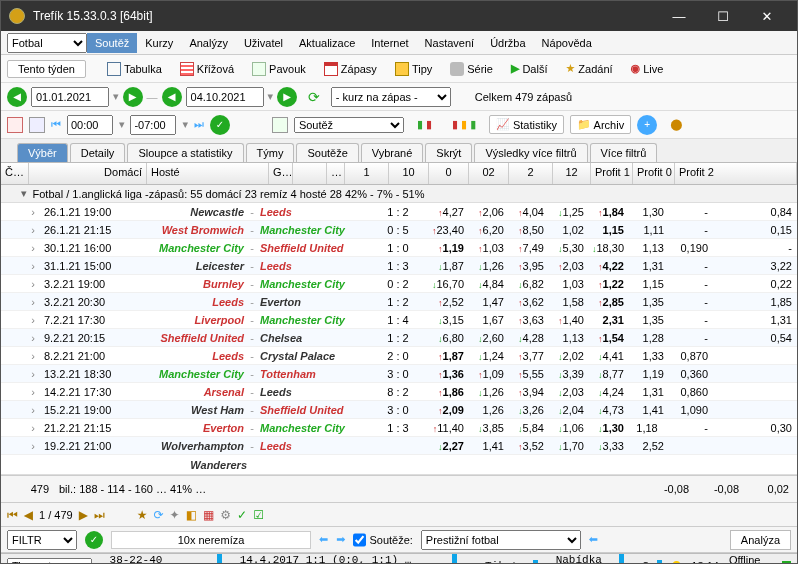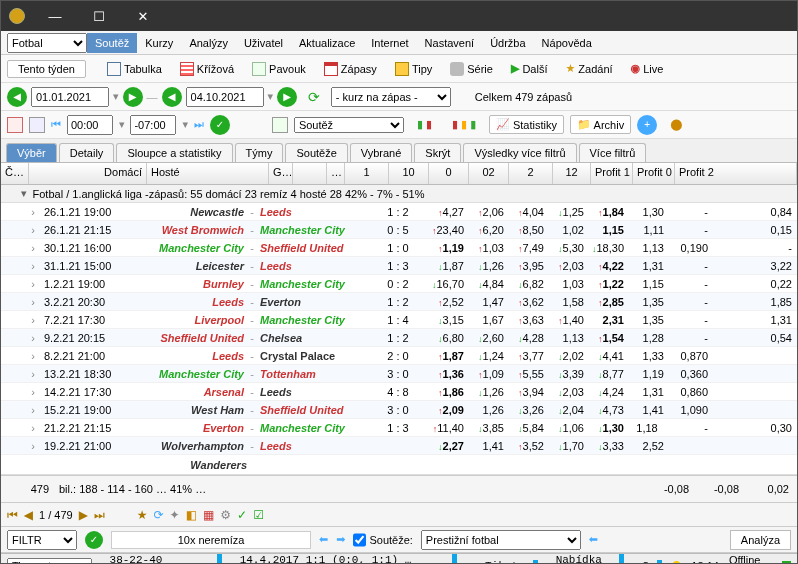--- a/index.html
+++ b/index.html
@@ -31,21 +31,21 @@
 .toolbar2 { background: #f9f9f9; height: 28px; display: flex; align-items: center; padding: 0 6px; gap: 4px; border-bottom: 1px solid #ddd; }
 .nav-btn { width: 20px; height: 20px; border-radius: 10px; background: #2a2; color: #fff; display: flex; align-items: center; justify-content: center; font-size: 10px; cursor: pointer; }
 .date-in { width: 78px; height: 20px; font-size: 11px; padding: 0 3px; }
 .toolbar2 select { height: 20px; font-size: 11px; }
 .toolbar2 .mid { margin: 0 20px; }
 
 .toolbar3 { background: #f9f9f9; height: 28px; display: flex; align-items: center; padding: 0 6px; gap: 6px; border-bottom: 1px solid #ddd; }
 .ico-sq { width: 16px; height: 16px; border: 1px solid #999; display: inline-block; }
 .time-in { width: 46px; height: 20px; font-size: 11px; padding: 0 2px; }
 
-.tabbar { background: #f0f0f0; height: 24px; display: flex; align-items: flex-end; border-bottom: 1px solid #bbb; padding: 0 5px; gap: 2px; }
+.tabbar { background: #f0f0f0; height: 24px; display: flex; align-items: flex-end; border-bottom: 1px solid #bbb; padding: 0 16px; gap: 2px; }
 .tabbar .tab { padding: 3px 10px; border: 1px solid #bbb; border-bottom: none; background: #f5f5f5; cursor: pointer; border-radius: 3px 3px 0 0; }
 .tabbar .tab.active { background: #5a8fc7; color: #fff; }
 
 .gridhead { background: linear-gradient(#fff,#e8e8e8); height: 22px; display: flex; border-bottom: 1px solid #bbb; font-size: 11px; }
 .gridhead .col { border-right: 1px solid #ccc; padding: 3px 4px; overflow: hidden; white-space: nowrap; }
 
 .grouprow { background: #f2f2f2; height: 18px; display: flex; align-items: center; padding-left: 20px; font-size: 11px; border-bottom: 1px solid #ddd; }
 .grouprow .exp { color: #666; margin-right: 6px; cursor: pointer; }
 
 .gridbody { overflow-y: auto; background: #fff; }
@@ -79,20 +79,21 @@
 .statusbar { background: #eee; height: 24px; display: flex; align-items: center; padding: 0 6px; gap: 10px; border-top: 1px solid #bbb; font-size: 11px; }
 .statusbar .cell { padding: 0 8px; border-right: 5px solid #0ea5e9; font-family: Liberation Mono, monospace; }
 .dot-yellow { width: 10px; height: 10px; background: #fc0; border-radius: 50%; display: inline-block; }
 .green-sq { width: 10px; height: 10px; background: #2a2; display: inline-block; }
 </style>
 </head>
 <body>
 
 <div class="titlebar">
   <span class="icon"></span>
+  <span class="title">Trefík 15.33.0.3 [64bit]</span>
   <span class="winbtn">—</span>
   <span class="winbtn">☐</span>
   <span class="winbtn">✕</span>
 </div>
 
 <div class="menubar">
   <select><option>Fotbal</option></select>
   <div id="menu-host" style="display:flex;">
       <span class="tab active">Soutěž</span>
       <span class="tab">Kurzy</span>
@@ -295,21 +296,21 @@
       <span class="c" style="width:40px;text-align:right"><span class="arr-up"></span>3,95</span>
       <span class="c" style="width:40px;text-align:right"><span class="arr-up"></span>2,03</span>
       <span class="c bold" style="width:40px;text-align:right"><span class="arr-up"></span>4,22</span>
       <span class="c" style="width:40px;text-align:right">1,31</span>
       <span class="c" style="width:44px;text-align:right">-</span>
       <span class="c" style="width:42px;text-align:right"></span>
       <span class="c" style="width:42px;text-align:right">3,22</span>
     </div>
     <div class="row">
       <span class="exp">›</span>
-      <span class="c" style="width:88px">1.2.21 19:00</span>
+      <span class="c" style="width:88px">3.2.21 19:00</span>
       <span class="c team-red" style="width:118px;text-align:right;font-style:italic">Burnley</span>
       <span class="c sep" style="width:10px;text-align:center">-</span>
       <span class="c team-green" style="width:112px;font-style:italic">Manchester City</span>
       <span class="c" style="width:58px;text-align:center">0 : 2</span>
       <span class="c" style="width:40px;text-align:right"><span class="arr-dn"></span>16,70</span>
       <span class="c" style="width:40px;text-align:right"><span class="arr-dn"></span>4,84</span>
       <span class="c" style="width:40px;text-align:right"><span class="arr-dn"></span>6,82</span>
       <span class="c" style="width:40px;text-align:right">1,03</span>
       <span class="c bold" style="width:40px;text-align:right"><span class="arr-up"></span>1,22</span>
       <span class="c" style="width:40px;text-align:right">1,15</span>
@@ -366,21 +367,21 @@
       <span class="c" style="width:40px;text-align:right">1,28</span>
       <span class="c" style="width:44px;text-align:right">-</span>
       <span class="c" style="width:42px;text-align:right"></span>
       <span class="c" style="width:42px;text-align:right">0,54</span>
     </div>
     <div class="row">
       <span class="exp">›</span>
       <span class="c" style="width:88px">8.2.21 21:00</span>
       <span class="c team-red" style="width:118px;text-align:right;font-style:italic">Leeds</span>
       <span class="c sep" style="width:10px;text-align:center">-</span>
-      <span class="c team-dark" style="width:112px;">Crystal Palace</span>
+      <span class="c team-dark" style="width:112px;font-style:italic">Crystal Palace</span>
       <span class="c" style="width:58px;text-align:center">2 : 0</span>
       <span class="c bold" style="width:40px;text-align:right"><span class="arr-up"></span>1,87</span>
       <span class="c" style="width:40px;text-align:right"><span class="arr-dn"></span>1,24</span>
       <span class="c" style="width:40px;text-align:right"><span class="arr-up"></span>3,77</span>
       <span class="c" style="width:40px;text-align:right"><span class="arr-dn"></span>2,02</span>
       <span class="c" style="width:40px;text-align:right"><span class="arr-dn"></span>4,41</span>
       <span class="c" style="width:40px;text-align:right">1,33</span>
       <span class="c" style="width:44px;text-align:right">0,870</span>
       <span class="c" style="width:42px;text-align:right"></span>
       <span class="c" style="width:42px;text-align:right"></span>
@@ -401,21 +402,21 @@
       <span class="c" style="width:44px;text-align:right">0,360</span>
       <span class="c" style="width:42px;text-align:right"></span>
       <span class="c" style="width:42px;text-align:right"></span>
     </div>
     <div class="row">
       <span class="exp">›</span>
       <span class="c" style="width:88px">14.2.21 17:30</span>
       <span class="c team-red" style="width:118px;text-align:right;font-style:italic">Arsenal</span>
       <span class="c sep" style="width:10px;text-align:center">-</span>
       <span class="c team-dark" style="width:112px;font-style:italic">Leeds</span>
-      <span class="c" style="width:58px;text-align:center">4 : 8</span>
+      <span class="c" style="width:58px;text-align:center">8 : 2</span>
       <span class="c bold" style="width:40px;text-align:right"><span class="arr-up"></span>1,86</span>
       <span class="c" style="width:40px;text-align:right"><span class="arr-dn"></span>1,26</span>
       <span class="c" style="width:40px;text-align:right"><span class="arr-up"></span>3,94</span>
       <span class="c" style="width:40px;text-align:right"><span class="arr-dn"></span>2,03</span>
       <span class="c" style="width:40px;text-align:right"><span class="arr-dn"></span>4,24</span>
       <span class="c" style="width:40px;text-align:right">1,31</span>
       <span class="c" style="width:44px;text-align:right">0,860</span>
       <span class="c" style="width:42px;text-align:right"></span>
       <span class="c" style="width:42px;text-align:right"></span>
     </div>

